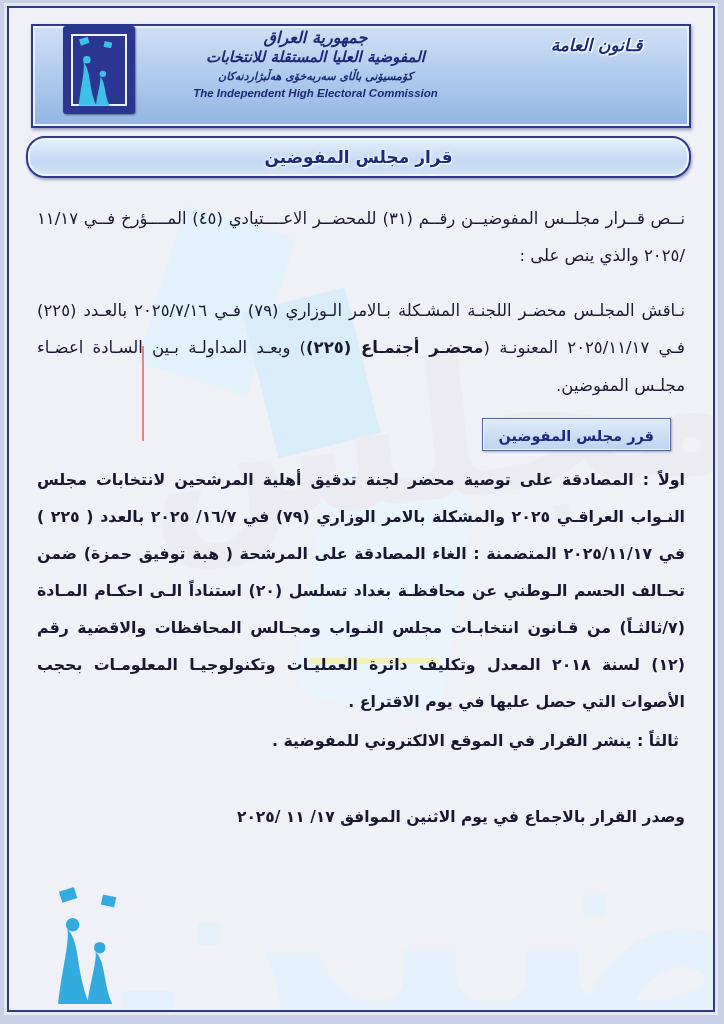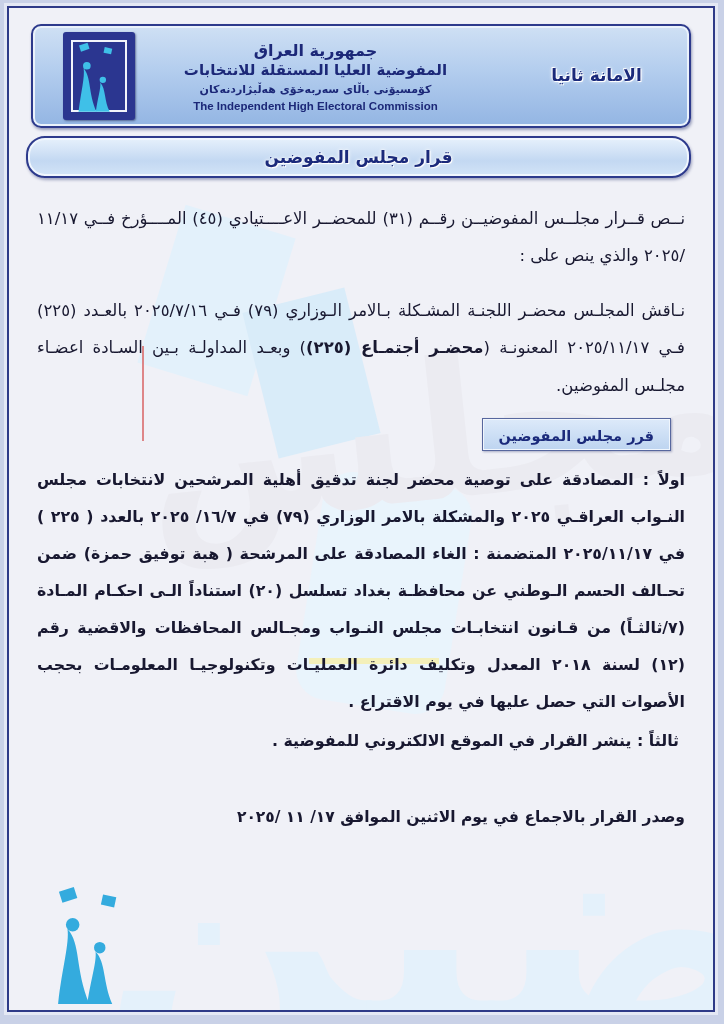--- a/index.html
+++ b/index.html
@@ -31,24 +31,24 @@
     font-size:190px; font-weight:bold;
     color:#ebebf1; line-height:1; white-space:nowrap;
     transform:rotate(-6deg);
   }
   .wm-redline { left:133px; top:338px; width:2px; height:95px; background:#d96c6c; opacity:.8; }
   .wm-yellow  { left:300px; top:650px; width:130px; height:6px; background:#f6efae; opacity:.85; }
   .wm-corner-logo { left:22px; bottom:4px; width:125px; height:125px; opacity:.95; }
   
   .header-box {
     position:absolute; left:22px; right:22px; top:16px; height:104px;
-    border:2px solid #2d3a8c; border-radius:10px;
+    border:2px solid #2d3a8c; border-radius:0;
     background:linear-gradient(180deg,#cfe0f4 0%, #b3cdee 45%, #93b5e3 100%);
     box-shadow:inset 0 0 0 2px #eaf2fb, 1px 2px 3px rgba(40,50,110,.45);
-    display:flex; align-items:center; z-index:3;
+    display:flex; align-items:flex-start; z-index:3;font-style:italic;
   }
   .logo-wrap { width:78px; margin:0 0 0 30px; flex:0 0 auto; }
   .logo-box {
     width:72px; height:88px; background:#2b3690;
     border-radius:3px; position:relative;
     box-shadow:1px 1px 2px rgba(20,25,70,.5);
   }
   .logo-inner-frame {
     position:absolute; left:8px; top:8px; right:8px; bottom:8px;
     border:2px solid #f2f4fb;
@@ -145,21 +145,21 @@
         </svg>
       </div>
     </div>
     <div class="header-center">
       <div class="hc-l1">جمهورية العراق</div>
       <div class="hc-l2">المفوضية العليا المستقلة للانتخابات</div>
       <div class="hc-l3">كۆمسيۆنى باڵاى سەربەخۆى هەڵبژاردنەكان</div>
       <div class="hc-l4">The Independent High Electoral Commission</div>
     </div>
     <div class="header-right">
-      <div>الامانة ثانيا</div>
+      <div>قـانون العامة</div>
     </div>
   </div>
 
   <div class="title-bar">
     <span>قرار مجلس المفوضين</span>
   </div>
 
   <div class="doc-body">
     <p class="para para-1">نــص قــرار مجلــس المفوضيــن رقــم (٣١) للمحضــر الاعــــتيادي (٤٥) المــــؤرخ فــي ‪١١/١٧ /٢٠٢٥‬ والذي ينص على :</p>
 

